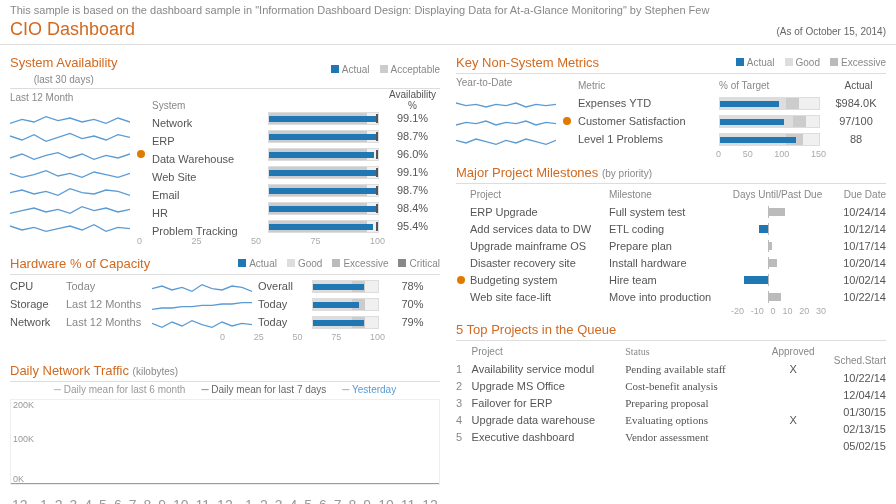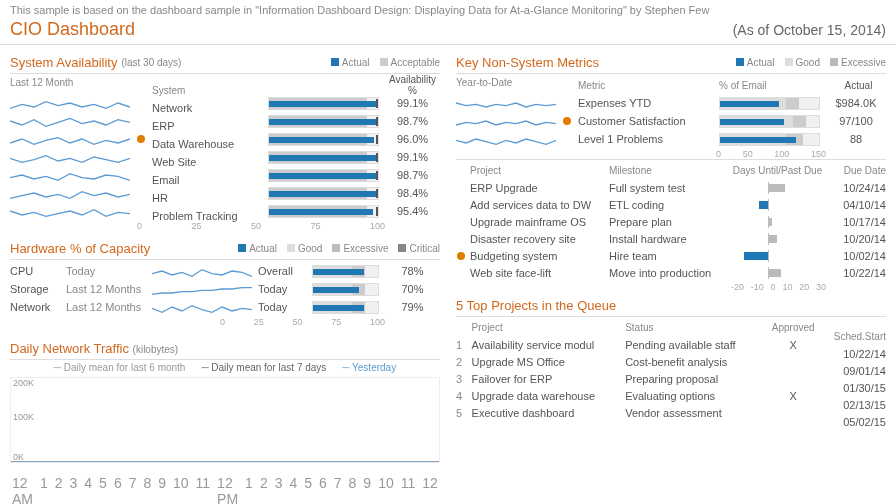--- a/index.html
+++ b/index.html
@@ -1,23 +1,23 @@
 <!DOCTYPE html>
 <html><head>
 <meta charset="utf-8">
 <style>
 *{box-sizing:border-box;margin:0;padding:0;}
 body{font-family:"Segoe UI",Arial,sans-serif;font-size:11px;color:#555;background:#fff;width:896px;height:504px;overflow:hidden;}
 .hdr{padding:4px 10px 2px;color:#888;font-size:11px;}
 .title-row{display:flex;justify-content:space-between;align-items:baseline;padding:1px 10px 4px;border-bottom:1px solid #ddd;}
 .title-row h1{font-size:18px;font-weight:normal;color:#d2691e;}
-.title-row .asof{color:#666;font-size:14px;}
+.title-row .asof{color:#666;font-size:10px;}
 .cols{display:flex;gap:16px;padding:6px 10px 0;}
 .col{flex:1;min-width:0;}
-h2{font-size:13px;font-weight:normal;color:#d2691e;margin:4px 0 3px;}
+h2{font-size:13px;font-weight:normal;color:#d2691e;margin:4px 0 3px;flex-direction:column;}
 h2 .sub{font-size:10px;color:#888;}
 .sec{border-top:1px solid #ddd;padding-top:2px;}
 .legend{font-size:10px;color:#888;display:flex;gap:10px;justify-content:flex-end;align-items:center;}
 .lb{display:inline-block;width:8px;height:8px;margin-right:3px;}
 .row{display:flex;align-items:center;height:18px;gap:6px;}
 .sparkcell{width:120px;height:16px;}
 .spark{width:100%;height:100%;}
 .th{font-size:10px;color:#888;}
 .sys{width:110px;margin-top:10px;}
 .bullet{flex:1;height:13px;position:relative;background:#f0f0f0;border:1px solid #ddd;}
@@ -45,21 +45,21 @@
 .milerow .proj{width:135px;}
 .milerow .ms{width:118px;}
 .milerow .chart{flex:1;height:12px;position:relative;}
 .milerow .due{width:58px;text-align:right;}
 .zero-line{position:absolute;top:0;bottom:0;left:50%;width:1px;background:#bbb;}
 .dbar{position:absolute;top:2px;height:8px;background:#1f77b4;}
 .dbar.gray{background:#bbb;}
 .qrow{display:flex;align-items:center;height:17px;gap:4px;}
 .qrow .num{width:12px;color:#888;}
 .qrow .proj{width:155px;}
-.qrow .stat{width:140px;}
+.qrow .stat{width:140px;font-family:Liberation Serif, serif;}
 .qrow .appr{width:60px;text-align:center;}
 .qrow .sd{width:62px;text-align:right;margin-top:18px;}
 .split{display:flex;align-items:center;}
 .split .left{display:flex;align-items:center;gap:4px;}
 .split .right{margin-left:auto;}
 </style>
 </head>
 <body>
 
 <div class="hdr">This sample is based on the dashboard sample in "Information Dashboard Design: Displaying Data for At-a-Glance Monitoring" by Stephen Few</div>
@@ -245,21 +245,21 @@
   </div>
       </div>
   <div class="axis" id="hw-axis" style="margin-left:210px">
         <span>0</span>
         <span>25</span>
         <span>50</span>
         <span>75</span>
         <span>100</span>
       </div>
 
-  <h2 style="margin-top:14px"><span>Daily Network Traffic</span> <span class="sub">(kilobytes)</span></h2>
+  <h2 style="margin-top:21px"><span>Daily Network Traffic</span> <span class="sub">(kilobytes)</span></h2>
   <div class="sec">
     <div class="legend" style="justify-content:center;gap:16px">
       <span style="color:#999">─ <span>Daily mean for last 6 month</span></span>
       <span style="color:#666">─ <span>Daily mean for last 7 days</span></span>
       <span style="color:#5a9bd4">─ <span>Yesterday</span></span>
     </div>
     <div class="linechart">
       <div class="yax" style="top:0">200K</div>
       <div class="yax" style="top:40%">100K</div>
       <div class="yax" style="bottom:0">0K</div>
@@ -306,21 +306,21 @@
       <span><span class="lb" style="background:#1f77b4"></span><span>Actual</span></span>
       <span><span class="lb" style="background:#ddd"></span><span>Good</span></span>
       <span><span class="lb" style="background:#bbb"></span><span>Excessive</span></span>
     </div>
   </div>
   <div class="sec km">
     <div class="row th">
       <div class="sparkcell">Year-to-Date</div>
       <div class="dot"></div>
       <div class="met">Metric</div>
-      <div style="flex:1">% of Email</div>
+      <div style="flex:1">% of Target</div>
       <div class="val">Actual</div>
     </div>
     <div id="km-rows">
           <div class="row">
     <div class="sparkcell"><svg class="spark" viewBox="0 0 100 12" preserveAspectRatio="none">
                 <polyline fill="none" stroke="#5a9bd4" stroke-width="1" points="0,6 10,8 20,7 30,9 40,7 50,8 60,6 70,9 80,7 90,8 100,7"></polyline>
               </svg></div>
     <div class="dot"></div>
     <div class="met">Expenses YTD</div>
     <div class="bullet" style="flex:1">
@@ -358,20 +358,21 @@
   </div>
         </div>
     <div class="axis2" id="km-axis">
           <span>0</span>
           <span>50</span>
           <span>100</span>
           <span>150</span>
         </div>
   </div>
 
+  <h2 style="margin-top:6px"><span>Major Project Milestones</span> <span class="sub">(by priority)</span></h2>
   <div class="sec">
     <div class="milerow th">
       <div class="dot"></div>
       <div class="proj">Project</div>
       <div class="ms">Milestone</div>
       <div class="chart" style="text-align:center">Days Until/Past Due</div>
       <div class="due">Due Date</div>
     </div>
     <div id="mile-rows">
           <div class="milerow">
@@ -385,21 +386,21 @@
     <div class="due">10/24/14</div>
   </div>
           <div class="milerow">
     <div class="dot"></div>
     <div class="proj">Add services data to DW</div>
             <div class="ms">ETL coding</div>
     <div class="chart">
               <div class="zero-line" style="left:40%"></div>
               <div class="dbar " style="left:30%;width:10%"></div>
             </div>
-    <div class="due">04/10/14</div>
+    <div class="due">10/12/14</div>
   </div>
           <div class="milerow">
     <div class="dot"></div>
     <div class="proj">Upgrade mainframe OS</div>
             <div class="ms">Prepare plan</div>
     <div class="chart">
               <div class="zero-line" style="left:40%"></div>
               <div class="dbar gray" style="left:40%;width:4%"></div>
             </div>
     <div class="due">10/17/14</div>
@@ -460,21 +461,21 @@
             <div class="proj">Availability service modul</div>
             <div class="stat">Pending available staff</div>
     <div class="appr">X</div>
             <div class="sd">10/22/14</div>
   </div>
           <div class="qrow">
     <div class="num">2</div>
             <div class="proj">Upgrade MS Office</div>
             <div class="stat">Cost-benefit analysis</div>
     <div class="appr"></div>
-            <div class="sd">09/01/14</div>
+            <div class="sd">12/04/14</div>
   </div>
           <div class="qrow">
     <div class="num">3</div>
             <div class="proj">Failover for ERP</div>
             <div class="stat">Preparing proposal</div>
     <div class="appr"></div>
             <div class="sd">01/30/15</div>
   </div>
           <div class="qrow">
     <div class="num">4</div>

